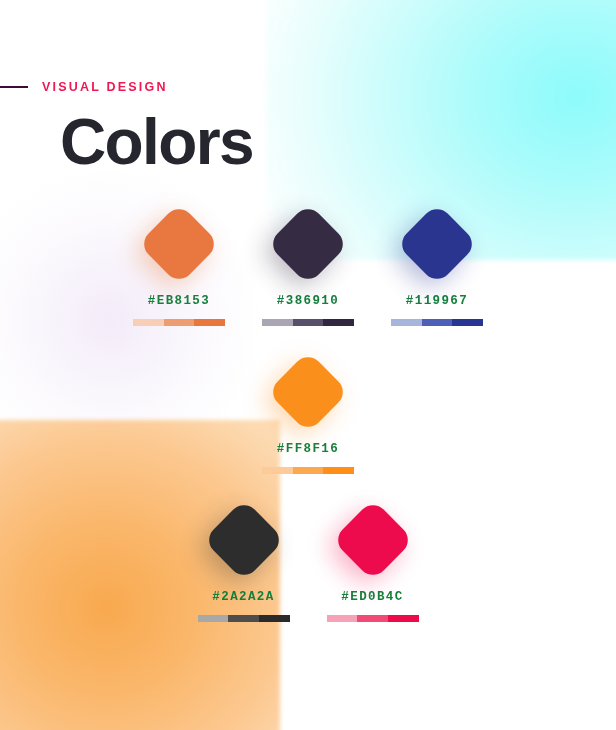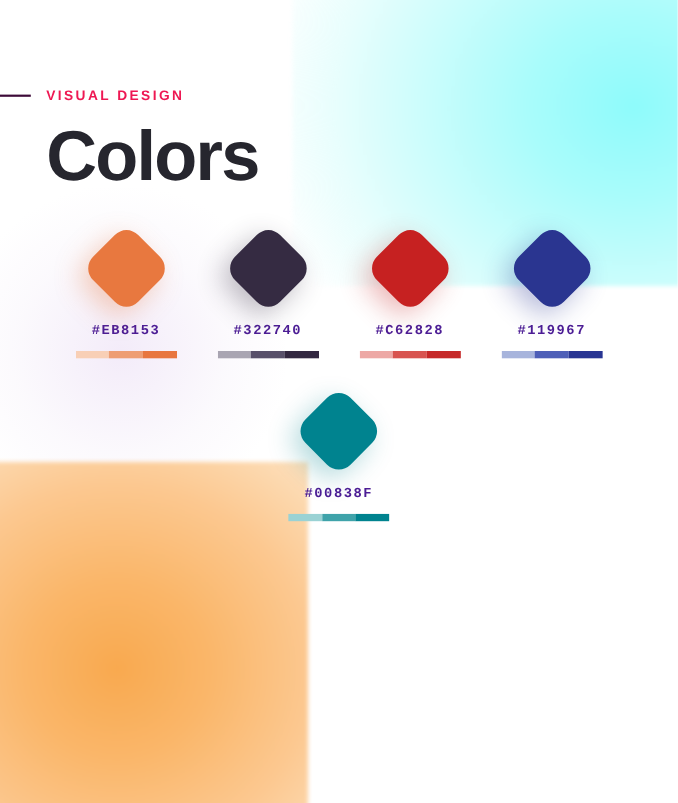--- a/index.html
+++ b/index.html
@@ -65,21 +65,21 @@
   }
   .eyebrow-text {
     font-size:12.5px;
     font-weight:bold;
     letter-spacing:2.2px;
     color:#ee1853;
   }
 
   .page-title {
     position:absolute;
-    top:105px; left:42px;
+    top:105px; left:60px;
     font-size:64px;
     line-height:74px;
     font-weight:bold;
     letter-spacing:-1.6px;
     color:#26262e;
     font-family:"Liberation Sans", sans-serif;
   }
 
   
   .grid {
@@ -110,21 +110,21 @@
     width:58px;
     height:58px;
     border-radius:15px;
     transform:rotate(45deg);
   }
   .hex-label {
     margin-top:2px;
     font-size:12.5px;
     font-weight:bold;
     letter-spacing:1.4px;
-    color:#4c1d95;
+    color:#15803d;
     font-family:"Liberation Mono", monospace;
     white-space:nowrap;
   }
   .ramp {
     margin-top:11px;
     width:92px;
     height:7px;
     display:flex;
     overflow:hidden;
   }
@@ -158,60 +158,71 @@
           <div class="ramp">
             <span class="ramp-seg" style="background: rgb(248, 207, 182);"></span>
             <span class="ramp-seg" style="background: rgb(238, 157, 115);"></span>
             <span class="ramp-seg" style="background: rgb(232, 118, 63);"></span>
           </div>
         </div>
         <div class="swatch">
           <div class="diamond-wrap">
             <div class="diamond" style="background: rgb(53, 43, 66); box-shadow: rgba(53, 43, 66, 0.32) 0px 10px 24px;"></div>
           </div>
-          <div class="hex-label">#322740</div>
+          <div class="hex-label">#386910</div>
           <div class="ramp">
             <span class="ramp-seg" style="background: rgb(169, 165, 178);"></span>
             <span class="ramp-seg" style="background: rgb(88, 80, 106);"></span>
             <span class="ramp-seg" style="background: rgb(50, 39, 64);"></span>
           </div>
         </div>
         <div class="swatch">
           <div class="diamond-wrap">
-            <div class="diamond" style="background: rgb(198, 33, 33); box-shadow: rgba(198, 40, 40, 0.33) 0px 10px 24px;"></div>
-          </div>
-          <div class="hex-label">#C62828</div>
-          <div class="ramp">
-            <span class="ramp-seg" style="background: rgb(237, 168, 165);"></span>
-            <span class="ramp-seg" style="background: rgb(216, 84, 80);"></span>
-            <span class="ramp-seg" style="background: rgb(198, 40, 40);"></span>
-          </div>
-        </div>
-        <div class="swatch">
-          <div class="diamond-wrap">
             <div class="diamond" style="background: rgb(42, 53, 144); box-shadow: rgba(40, 53, 147, 0.33) 0px 10px 24px;"></div>
           </div>
           <div class="hex-label">#119967</div>
           <div class="ramp">
             <span class="ramp-seg" style="background: rgb(167, 180, 220);"></span>
             <span class="ramp-seg" style="background: rgb(78, 95, 184);"></span>
             <span class="ramp-seg" style="background: rgb(40, 53, 147);"></span>
           </div>
         </div>
       </div>
       <div class="row">
         <div class="swatch">
           <div class="diamond-wrap">
-            <div class="diamond" style="background: rgb(0, 131, 143); box-shadow: rgba(0, 131, 143, 0.3) 0px 10px 24px;"></div>
-          </div>
-          <div class="hex-label">#00838F</div>
-          <div class="ramp">
-            <span class="ramp-seg" style="background: rgb(154, 210, 212);"></span>
-            <span class="ramp-seg" style="background: rgb(63, 163, 170);"></span>
-            <span class="ramp-seg" style="background: rgb(0, 131, 143);"></span>
+            <div class="diamond" style="background: rgb(251, 143, 28); box-shadow: rgba(251, 143, 28, 0.35) 0px 10px 24px;"></div>
+          </div>
+          <div class="hex-label">#FF8F16</div>
+          <div class="ramp">
+            <span class="ramp-seg" style="background: rgb(252, 203, 153);"></span>
+            <span class="ramp-seg" style="background: rgb(251, 168, 79);"></span>
+            <span class="ramp-seg" style="background: rgb(255, 143, 22);"></span>
           </div>
         </div>
       </div>
       <div class="row">
+        <div class="swatch">
+          <div class="diamond-wrap">
+            <div class="diamond" style="background: rgb(45, 45, 45); box-shadow: rgba(45, 45, 45, 0.3) 0px 10px 24px;"></div>
+          </div>
+          <div class="hex-label">#2A2A2A</div>
+          <div class="ramp">
+            <span class="ramp-seg" style="background: rgb(168, 168, 168);"></span>
+            <span class="ramp-seg" style="background: rgb(77, 77, 77);"></span>
+            <span class="ramp-seg" style="background: rgb(42, 42, 42);"></span>
+          </div>
+        </div>
+        <div class="swatch">
+          <div class="diamond-wrap">
+            <div class="diamond" style="background: rgb(238, 11, 77); box-shadow: rgba(238, 11, 77, 0.32) 0px 10px 24px;"></div>
+          </div>
+          <div class="hex-label">#ED0B4C</div>
+          <div class="ramp">
+            <span class="ramp-seg" style="background: rgb(247, 162, 184);"></span>
+            <span class="ramp-seg" style="background: rgb(242, 74, 118);"></span>
+            <span class="ramp-seg" style="background: rgb(237, 11, 76);"></span>
+          </div>
+        </div>
       </div>
     </div>
 
 </div>
 
 </body></html>

